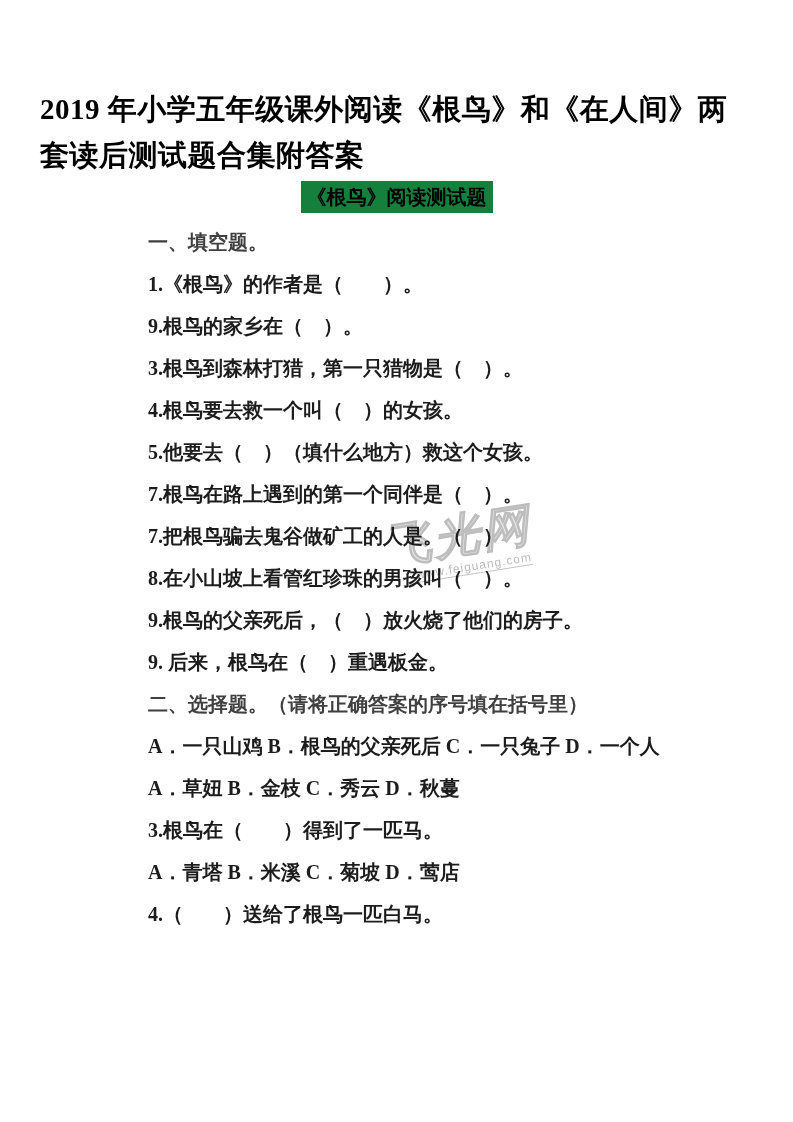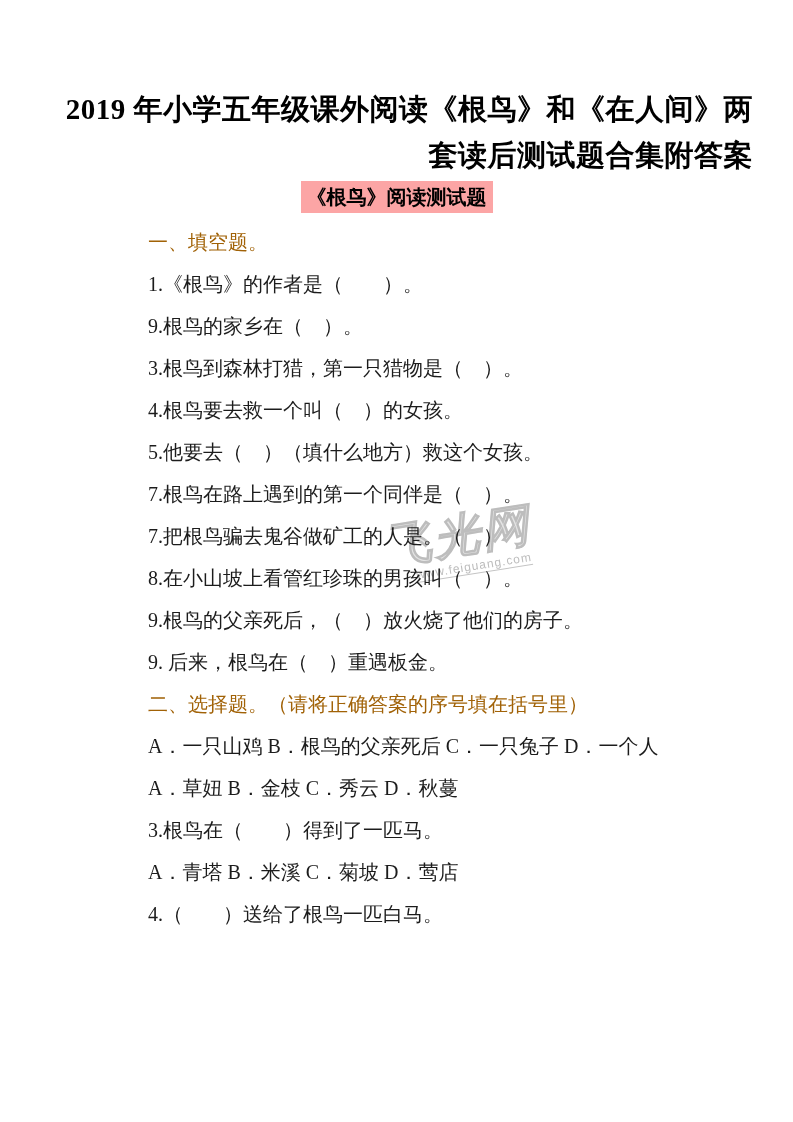--- a/index.html
+++ b/index.html
@@ -13,21 +13,21 @@
     height: 1122px;
     background: #ffffff;
     overflow: hidden;
     font-family: "Liberation Serif", serif;
   }
   .doc-title {
     position: absolute;
     top: 86px;
     left: 40px;
     right: 40px;
-    text-align: right;
+    text-align: left;
     font-size: 29px;
     font-weight: 700;
     line-height: 46px;
     color: #000000;
     letter-spacing: 0.5px;
     z-index: 2;
   }
   .subtitle-wrap {
     position: absolute;
     top: 181px;
@@ -51,25 +51,25 @@
     left: 148px;
     right: 60px;
     z-index: 2;
     font-size: 20px;
     color: #1c1c1c;
   }
   .content p.line {
     margin: 0 0 15px 0;
     line-height: 27px;
     white-space: nowrap;
-    font-weight: 400;
+    font-weight: 700;
   }
   .content p.line.bold {
-    font-weight: 400;
-    color: #a16207;
+    font-weight: 700;
+    color: #404040;
   }
   .watermark {
     position: absolute;
     left: 386px;
     top: 512px;
     transform: rotate(-9deg);
     z-index: 1;
     pointer-events: none;
   }
   .wm-text {
@@ -96,21 +96,21 @@
 <body>
 
 <div class="page">
 
   <div class="doc-title">
     <div>2019 年小学五年级课外阅读《根鸟》和《在人间》两</div>
     <div>套读后测试题合集附答案</div>
   </div>
 
   <div class="subtitle-wrap">
-    <span class="subtitle-highlight" style="background: #fca5a5;">《根鸟》阅读测试题</span>
+    <span class="subtitle-highlight" style="background: #15803d;">《根鸟》阅读测试题</span>
   </div>
 
   <div class="watermark">
     <div class="wm-text">飞光网</div>
     <div class="wm-url">www.feiguang.com</div>
   </div>
 
   <div class="content">
       <p class="line bold">一、填空题。</p>
       <p class="line">1.《根鸟》的作者是（　　）。</p>

